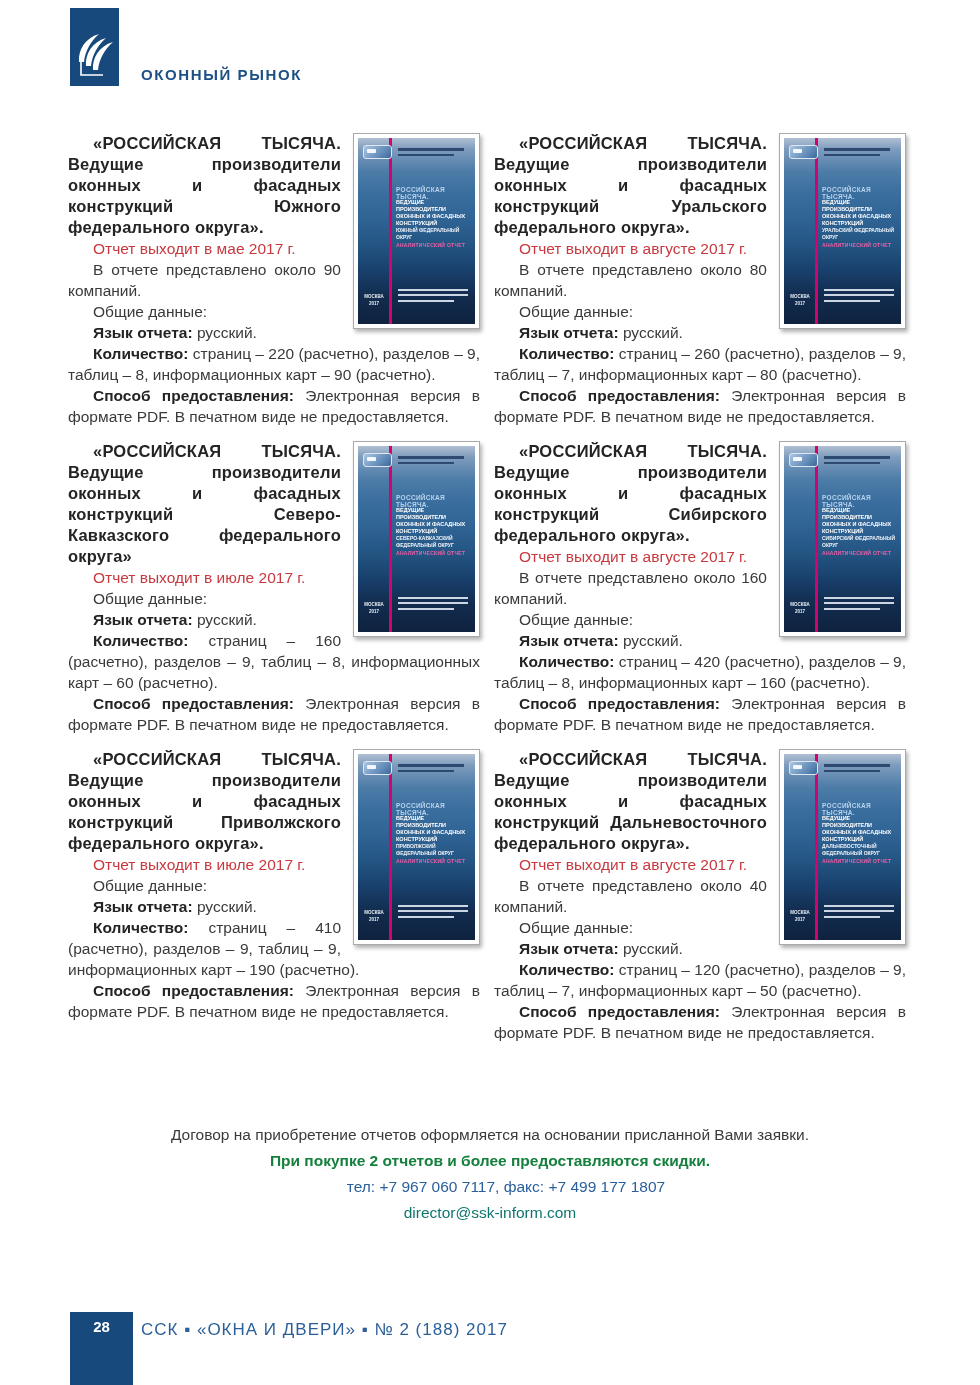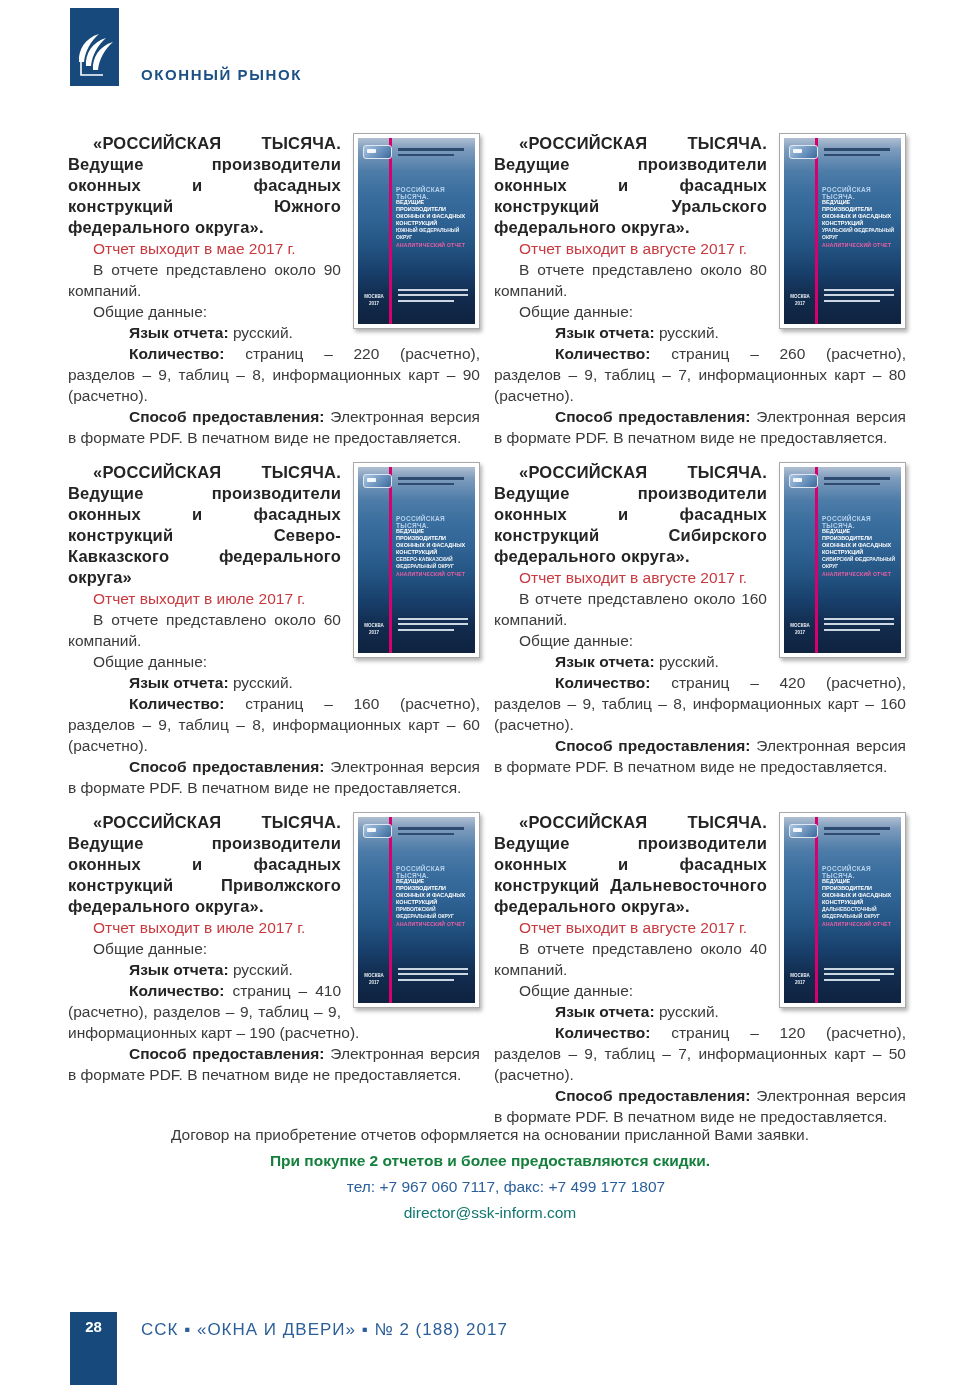--- a/index.html
+++ b/index.html
@@ -24,21 +24,21 @@
     display:grid;grid-template-columns:412px 412px;column-gap:21px;row-gap:44px;gap:14px;
   }
   .report{min-height:273px;color:#3a3a3a;}
   .report p{margin:0;text-indent:25px;line-height:21px;}
   .title{
     font-size:16.5px;font-weight:bold;color:#242424;text-align:justify;
     letter-spacing:.2px;
   }
   .release{font-size:15.5px;color:#c9383e;}
   .para{font-size:15.5px;text-align:justify;}
-  .para b{color:#242424;margin-left:36px;}
+  .para b{color:#242424;}
 
   
   .cover{
     float:right;width:127px;height:196px;margin:0 0 8px 12px;
     background:#fff;padding:4px;border:1px solid #a9a9a9;box-sizing:border-box;
     box-shadow:2px 3px 4px rgba(0,0,0,.3);
   }
   .cover-inner{
     position:relative;width:117px;height:186px;overflow:hidden;
     background:linear-gradient(180deg,#b0bfd2 0%,#7e9cbd 6%,#4d7ca8 18%,#3a6e9e 30%,
@@ -66,21 +66,21 @@
   
   .contact{position:absolute;left:0;top:1122px;width:980px;text-align:center;line-height:26px;}
   .contact div{font-size:15.5px;}
   .contact .c1{color:#3a3a3a;}
   .contact .c2{color:#15803d;font-weight:bold;}
   .contact .c3{color:#2b5f9b;padding-left:32px;}
   .contact .c4{color:#0f766e;}
 
   
   .footer-square{
-    position:absolute;left:70px;top:1312px;width:47px;height:73px;background:#17497c;
+    position:absolute;left:70px;top:1312px;width:63px;height:73px;background:#17497c;
     color:#ffffff;font-weight:bold;font-size:15px;text-align:center;padding-top:6px;box-sizing:border-box;
   }
   .footer-issue{
     position:absolute;left:141px;top:1320px;font-size:17px;color:#2b5f99;letter-spacing:1px;
   }
 </style>
 </head>
 <body>
 
 <div class="page">
@@ -181,21 +181,20 @@
             <div class="cover-city">МОСКВА 2017</div>
             <span class="fineprint-bottom">
               <i></i>
               <i></i>
               <i></i>
             </span>
           </div>
         </div>
         <p class="title">«РОССИЙСКАЯ ТЫСЯЧА. Ведущие производители оконных и фасадных конструкций Северо-Кавказского федерального округа»</p>
         <p class="release">Отчет выходит в июле 2017 г.</p>
-        <p class="para">В отчете представлено около 60 компаний.</p>
         <p class="para">Общие данные:</p>
         <p class="para"><b>Язык отчета:</b> <span>русский.</span></p>
         <p class="para"><b>Количество:</b> <span>страниц – 160 (расчетно), разделов – 9, таблиц – 8, информационных карт – 60 (расчетно).</span></p>
         <p class="para"><b>Способ предоставления:</b> <span>Электронная версия в формате PDF. В печатном виде не предоставляется.</span></p>
       </article>
 
       <article class="report">
         <div class="cover">
           <div class="cover-inner">
             <span class="cover-stripe"></span>

